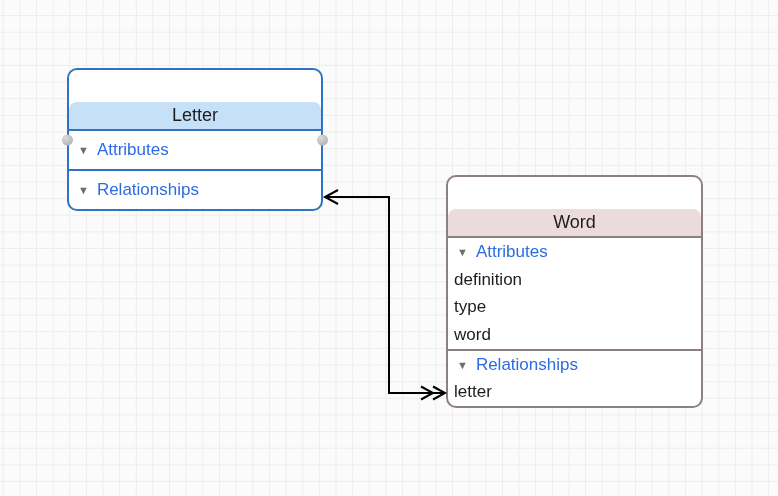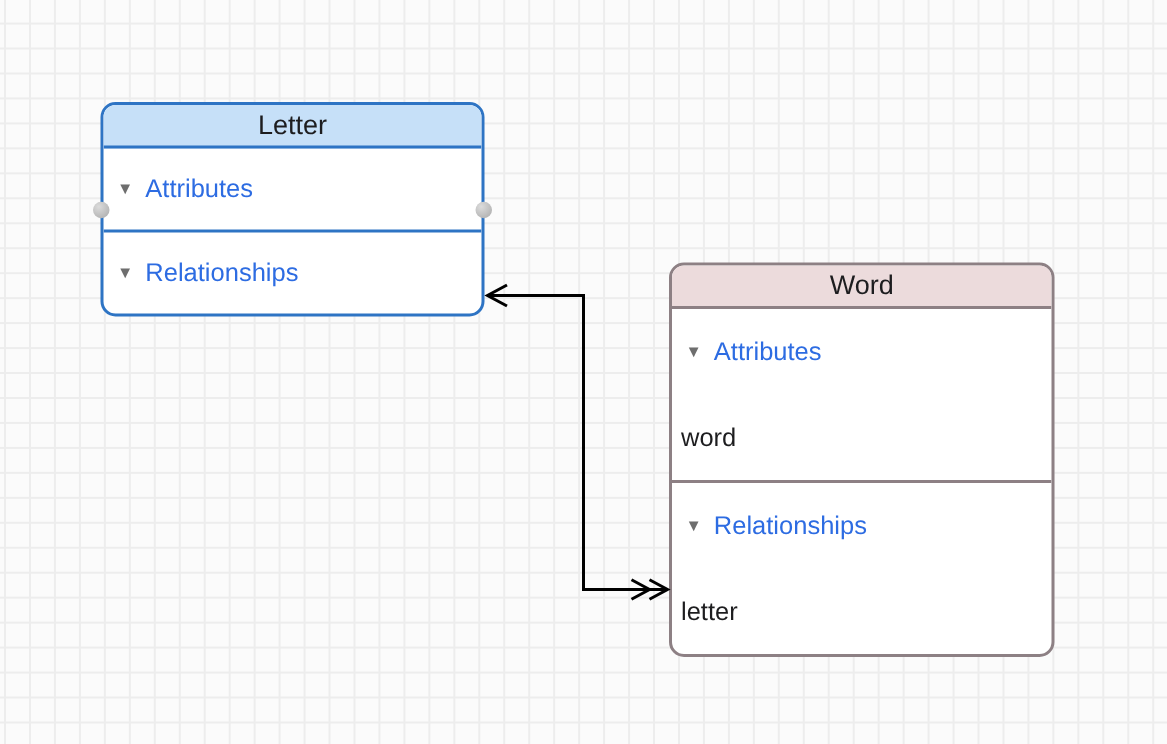--- a/index.html
+++ b/index.html
@@ -28,27 +28,28 @@
     box-sizing: border-box;
     overflow: visible;
   }
   .entity-clip {
     position: absolute;
     inset: 0;
     border-radius: 8px;
     overflow: hidden;
     display: flex;
     flex-direction: column;
+    margin-top: 32px;
   }
   .entity.letter {
     left: 67px; top: 68px; width: 256px; height: 143px;
     border: 2px solid var(--letter_accent, #2e74c4);
   }
   .entity.word {
-    left: 446px; top: 175px; width: 257px; height: 263px;
+    left: 446px; top: 175px; width: 257px; height: 233px;
     border: 2px solid var(--word_accent, #8d8084);
   }
   .entity-header {
     flex: none;
     height: 27px;
     display: flex;
     align-items: center;
     justify-content: center;
     font-size: 18px;
     color: var(--text, #1d1d1f);
@@ -125,20 +126,22 @@
     <div class="handle right"></div>
   </div>
 
   <div class="entity word">
     <div class="entity-clip">
       <div class="entity-header">Word</div>
       <div class="row section-label">
         <span class="tri">▼</span>
         <span>Attributes</span>
       </div>
+      <div class="row">definition</div>
+      <div class="row">type</div>
       <div class="row">word</div>
       <div class="row section-label divider-top">
         <span class="tri">▼</span>
         <span>Relationships</span>
       </div>
       <div class="row">letter</div>
     </div>
   </div>
 
   <svg class="arrow" viewBox="0 0 778 496" xmlns="http://www.w3.org/2000/svg">

